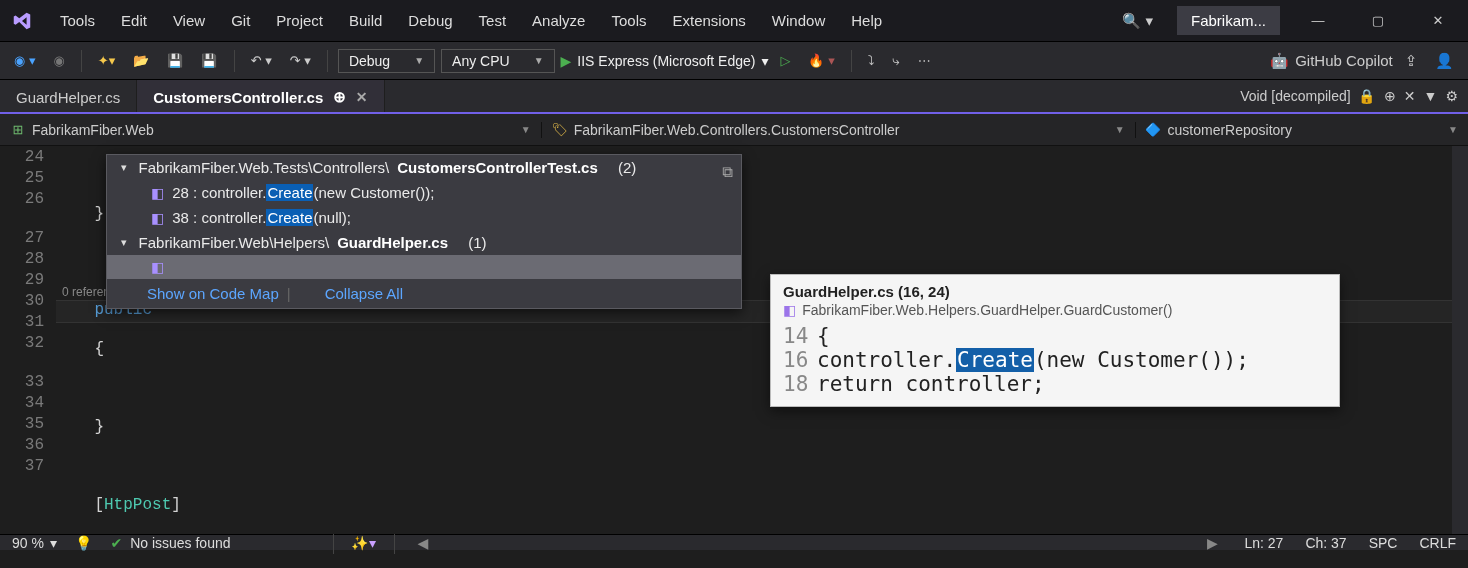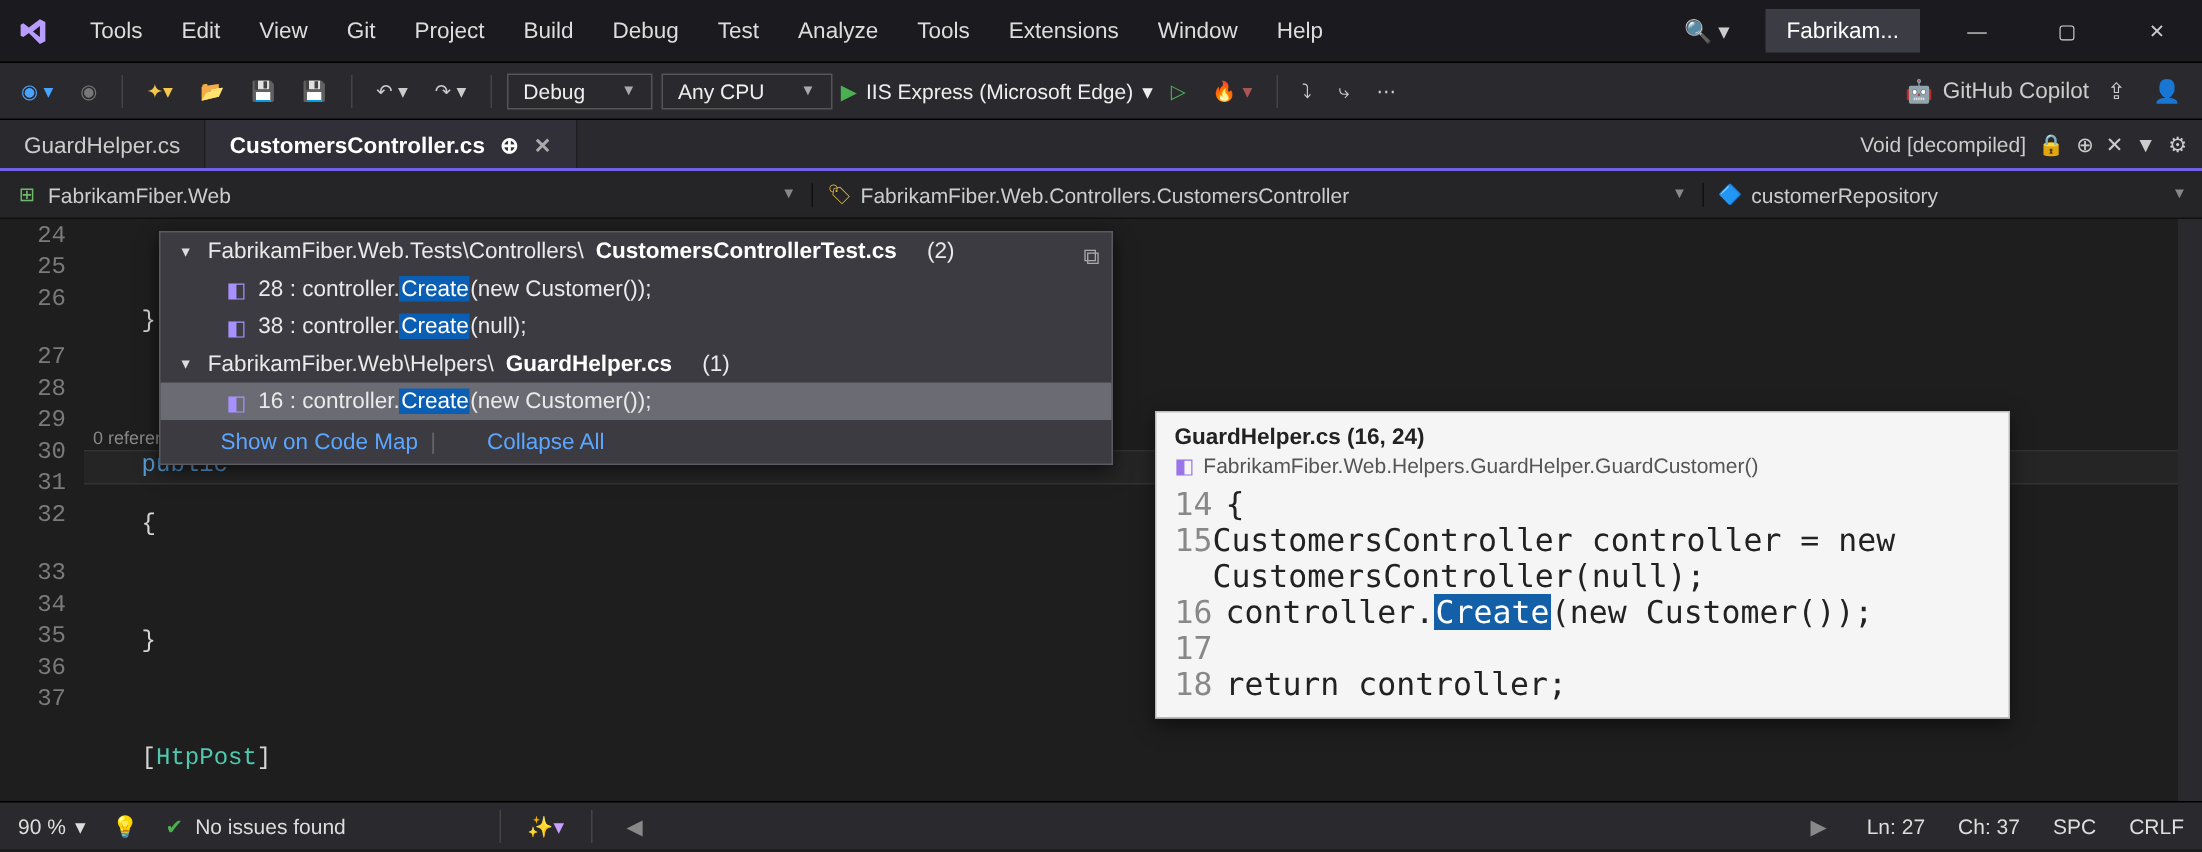--- a/index.html
+++ b/index.html
@@ -153,21 +153,21 @@
     font-family: Consolas, monospace;
     font-size:21px;
     color:#222;
   }
   .preview-code .pln { display:flex;}
   .preview-code .plnno { width:34px; color:#888;}
   .preview-hl { background:#135fa8; color:#fff; padding:0 1px;}
 
   
   .statusbar {
-    height:32px;
+    height:16px;
     background:#2a2a2e;
     display:flex;align-items:center;
     padding:0 12px;
     gap:18px;
     font-size:14px;
     border-top:1px solid #000;
     color:#ddd;
   }
   .status-right { margin-left:auto; display:flex; gap:22px;}
   .zoom { display:flex;align-items:center;gap:6px;}
@@ -342,51 +342,42 @@
     <div class="cl-row cl-item">
       <span class="cl-cube">◧</span>
       <span><span>38 : controller.</span><span class="cl-method-highlight">Create</span><span>(null);</span></span>
     </div>
     <div class="cl-row cl-header">
       <span class="cl-triangle">▾</span>
       <span>FabrikamFiber.Web\Helpers\</span><b>GuardHelper.cs</b>&nbsp;<span>(1)</span>
     </div>
     <div class="cl-row cl-item selected">
       <span class="cl-cube">◧</span>
-      <span><span>16 : controller.</span><span class="cl-method-highlight">Create</span><span>(new Customer());</span></span>
     </div>
     <div class="cl-footer">
       <span class="cl-link">Show on Code Map</span>
       <span class="sep-pipe">|</span>
       <span class="cl-link">Collapse All</span>
     </div>
   </div>
 
   <div class="preview">
     <div class="title">GuardHelper.cs (16, 24)</div>
     <div class="path">
         <span class="preview-cube">◧</span>
         <span>FabrikamFiber.Web.Helpers.GuardHelper.GuardCustomer()</span>
       </div>
     <div class="preview-code">
       <div class="pln">
           <span class="plnno">14</span>
           <span>        {</span>
         </div>
       <div class="pln">
-          <span class="plnno">15</span>
-          <span>            CustomersController controller = new CustomersController(null);</span>
-        </div>
-      <div class="pln">
           <span class="plnno">16</span>
           <span><span>            controller.</span><span class="preview-hl">Create</span><span>(new Customer());</span></span>
-        </div>
-      <div class="pln">
-          <span class="plnno">17</span>
-          <span></span>
         </div>
       <div class="pln">
           <span class="plnno">18</span>
           <span>            return controller;</span>
         </div>
     </div>
   </div>
 </div>
 
 <div class="statusbar">

